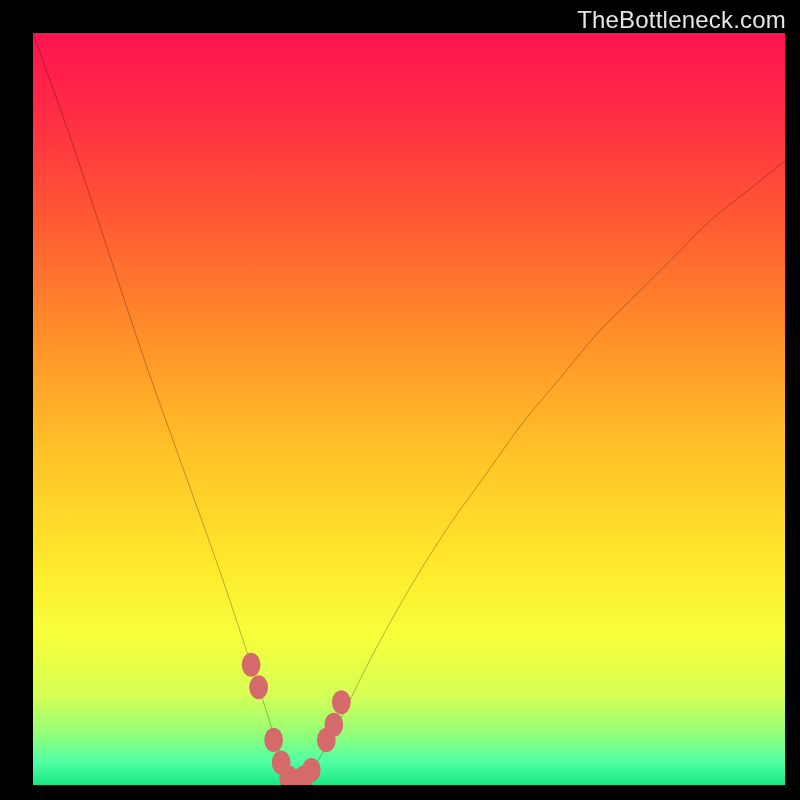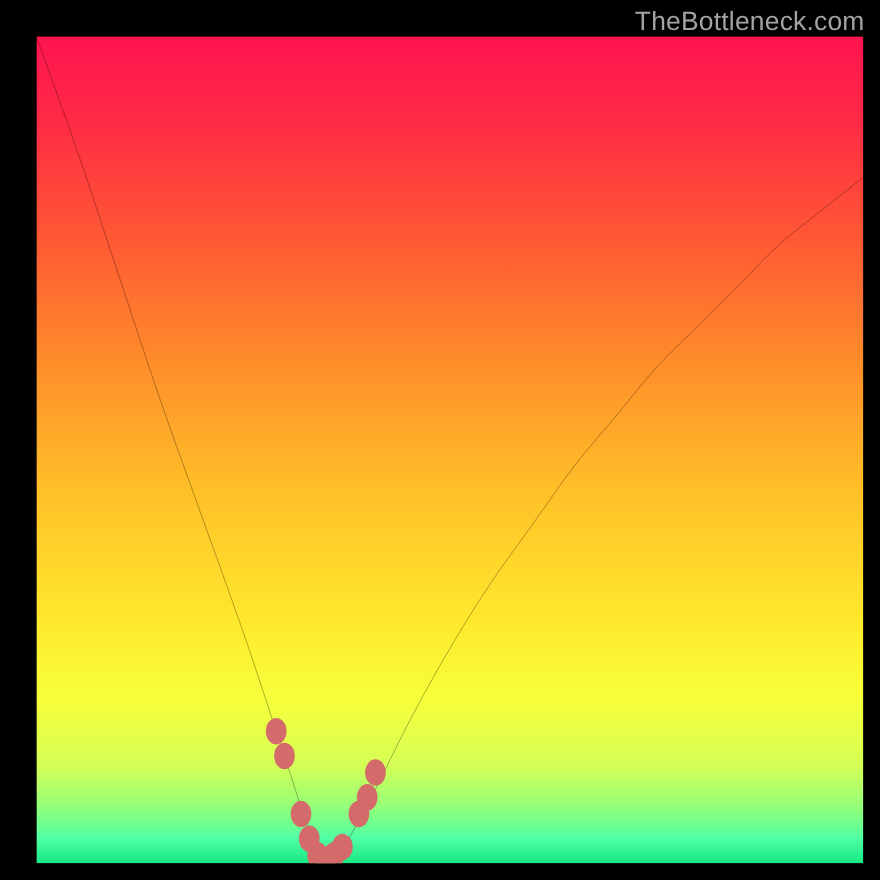--- a/index.html
+++ b/index.html
@@ -29,21 +29,21 @@
   .gradient {
     position: absolute;
     left: 0; top: 0;
     width: 100%;
     height: 100%;
   }
   .watermark {
     position: absolute;
     top: 6px;
     right: 14px;
-    color: #a3a3a3;
+    color: #e5e5e5;
     font-size: 24px;
     font-weight: 500;
     letter-spacing: 0.2px;
     text-align: center;
   }
   svg.curves {
     position: absolute;
     left: 0; top: 0;
     width: 100%;
     height: 100%;

